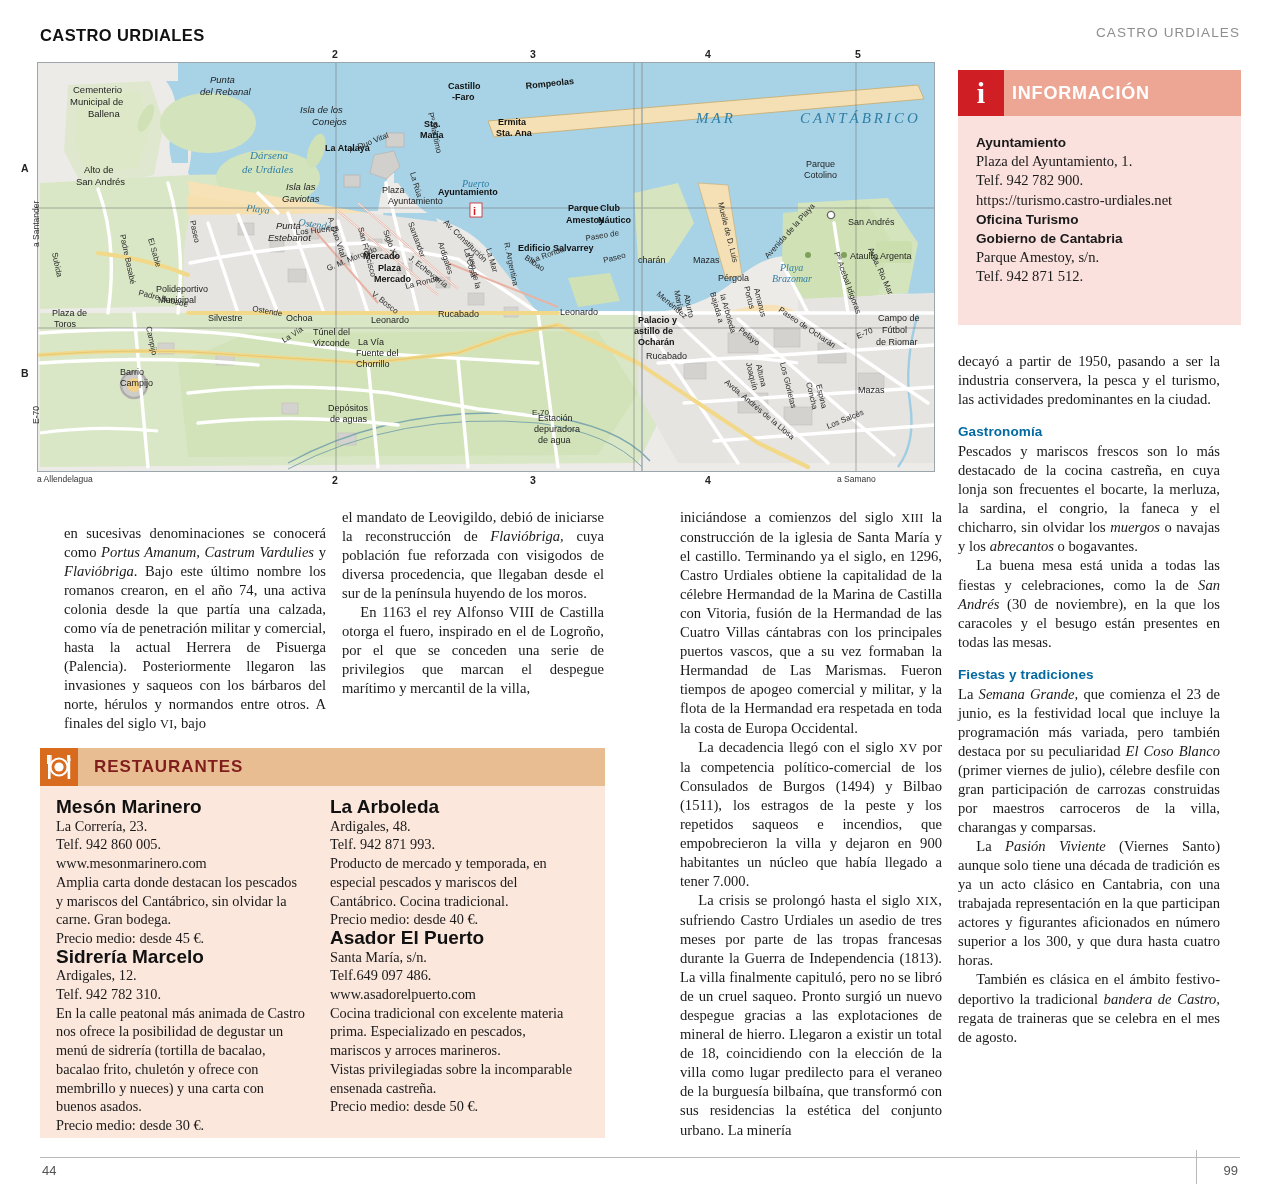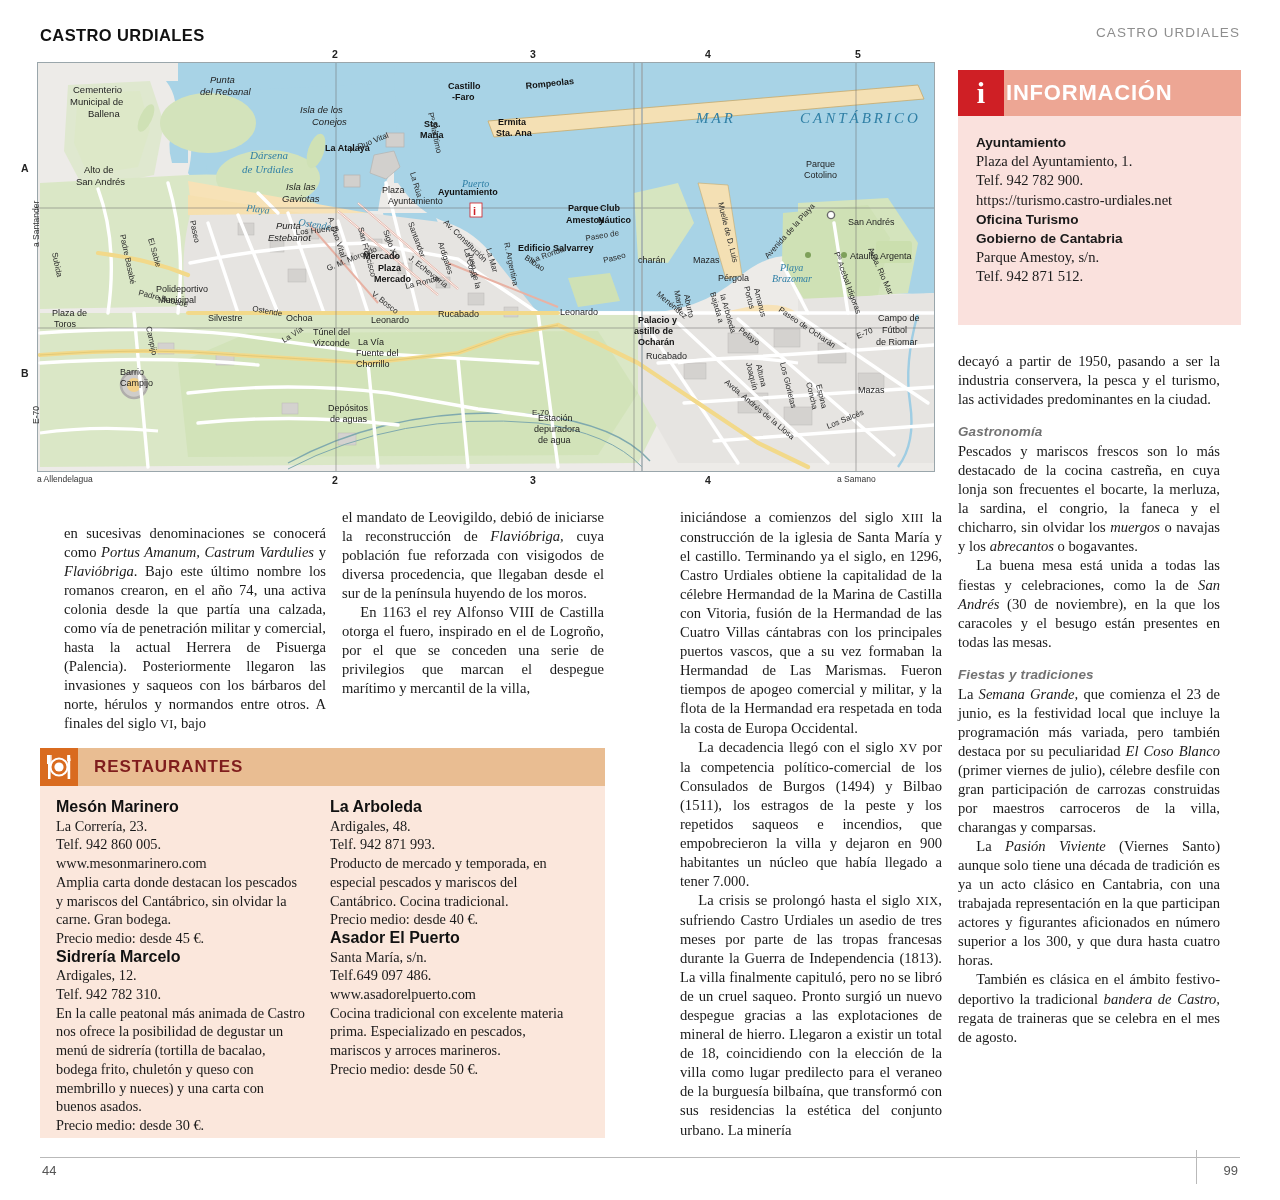--- a/index.html
+++ b/index.html
@@ -81,23 +81,22 @@
   .sc { font-size:0.84em; letter-spacing:0.3px;margin-top:42px; }
 
   #col1 { left:64px;  top:524px; width:262px; }
   #col2 { left:342px; top:508px; width:262px; }
   #col3 { left:680px; top:508px; width:262px; }
   #col4 { left:958px; top:352px; width:262px; }
 
   .subhead {
     font-family:"Liberation Sans", sans-serif;
     font-weight:bold; font-size:13.5px;
-    color:#737373; margin-top:13px; margin-bottom:1px;
+    color:#0369a1; margin-top:13px; margin-bottom:1px;
     letter-spacing:0.1px;
-    font-style:italic;
   }
 
   
   .info-box {
     position:absolute; left:958px; top:70px;
     width:283px; height:255px;
     background:#fae1dd;
   }
   .info-bar {
     height:46px; background:#eda694;
@@ -105,22 +104,22 @@
   }
   .info-icon {
     width:46px; height:46px; background:#cf1f25;
     display:flex; align-items:center; justify-content:center;
     font-family:"Liberation Serif", serif;
     font-weight:bold; font-size:30px; color:#fff;
     flex:0 0 46px;
   }
   .info-title {
     font-family:"Liberation Sans", sans-serif;
-    font-weight:bold; font-size:22px; color:#ffffff;
-    letter-spacing:0.8px; margin-left:2px;
+    font-weight:bold; font-size:18px; color:#ffffff;
+    letter-spacing:0.8px; margin-left:8px;
   }
   .info-body {
     padding:17px 18px 0 18px;
     font-size:14.6px; line-height:19.2px;
   }
   .info-body .b {
     font-family:"Liberation Sans", sans-serif;
     font-weight:bold; font-size:13.6px;
   }
 
@@ -143,21 +142,21 @@
     font-weight:bold; font-size:17px; color:#7f1d1d;
     letter-spacing:0.9px; margin-left:16px;
   }
   .rest-cols {
     display:flex; padding:12px 16px 0 16px; gap:24px;
   }
   .rest-col { width:250px; font-size:14.3px; line-height:18.7px; }
   .rest-col p { margin:0; }
   .rname {
     font-family:"Liberation Sans", sans-serif;
-    font-weight:bold; font-size:16px; color:#111;
+    font-weight:bold; font-size:19px; color:#111;
   }
 
   
   .folio {
     position:absolute; bottom:22px;
     font-family:"Liberation Sans", sans-serif;
     font-size:13px; color:#555;
   }
   .folio-l { left:42px; }
   .folio-r { right:42px; }
@@ -568,34 +567,35 @@
     <div class="rest-col">
       <p class="rname">Mesón Marinero</p>
       <p>La Correría, 23.</p>
       <p>Telf. 942 860 005.</p>
       <p>www.mesonmarinero.com</p>
       <p>Amplia carta donde destacan los pescados y mariscos del Cantábrico, sin olvidar la carne. Gran bodega.</p>
       <p>Precio medio: desde 45 €.</p>
       <p class="rname">Sidrería Marcelo</p>
       <p>Ardigales, 12.</p>
       <p>Telf. 942 782 310.</p>
-      <p>En la calle peatonal más animada de Castro nos ofrece la posibilidad de degustar un menú de sidrería (tortilla de bacalao, bodega frito, chuletón y queso con membrillo y nueces) y una carta con buenos asados.</p>
+      <p>En la calle peatonal más animada de Castro nos ofrece la posibilidad de degustar un menú de sidrería (tortilla de bacalao, bacalao frito, chuletón y ofrece con membrillo y nueces) y una carta con buenos asados.</p>
       <p>Precio medio: desde 30 €.</p>
     </div>
     <div class="rest-col">
       <p class="rname">La Arboleda</p>
       <p>Ardigales, 48.</p>
       <p>Telf. 942 871 993.</p>
       <p>Producto de mercado y temporada, en especial pescados y mariscos del Cantábrico. Cocina tradicional.</p>
       <p>Precio medio: desde 40 €.</p>
       <p class="rname">Asador El Puerto</p>
       <p>Santa María, s/n.</p>
       <p>Telf.649 097 486.</p>
       <p>www.asadorelpuerto.com</p>
       <p>Cocina tradicional con excelente materia prima. Especializado en pescados, mariscos y arroces marineros.</p>
+      <p>Vistas privilegiadas sobre la incomparable ensenada castreña.</p>
       <p>Precio medio: desde 50 €.</p>
     </div>
   </div>
 </div>
 
 <div class="rule"></div>
 <div class="vrule"></div>
 <div class="folio folio-l">44</div>
 <div class="folio folio-r">99</div>
 

